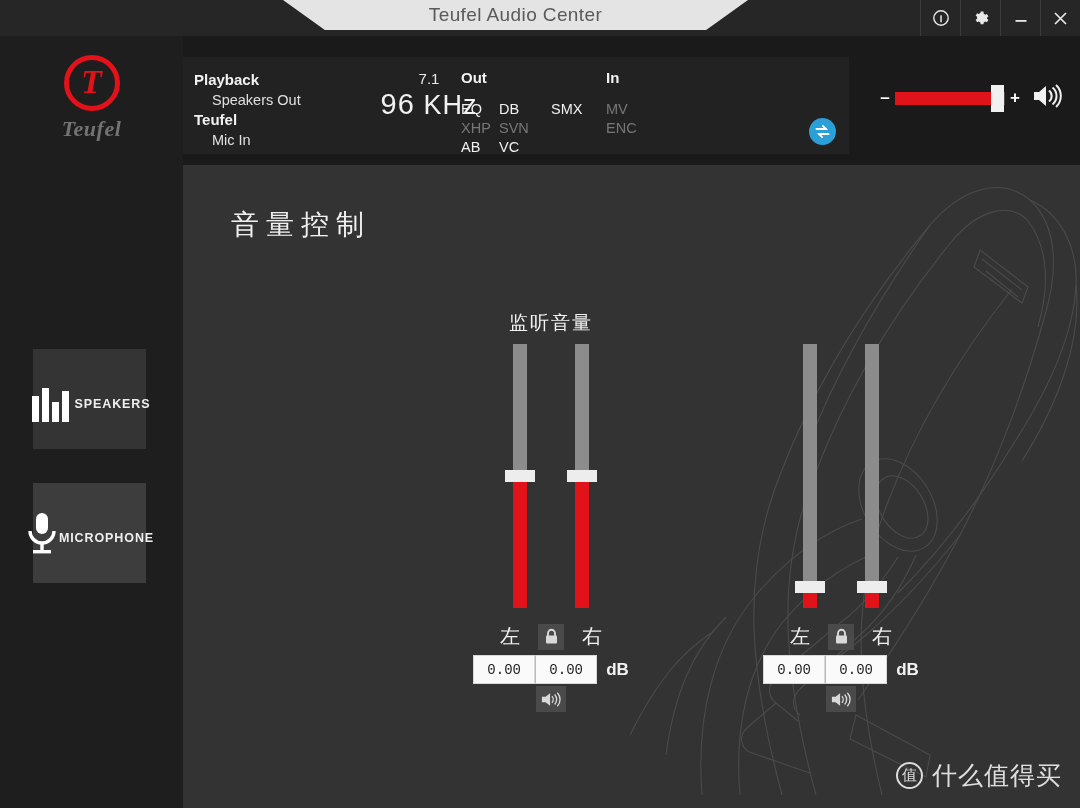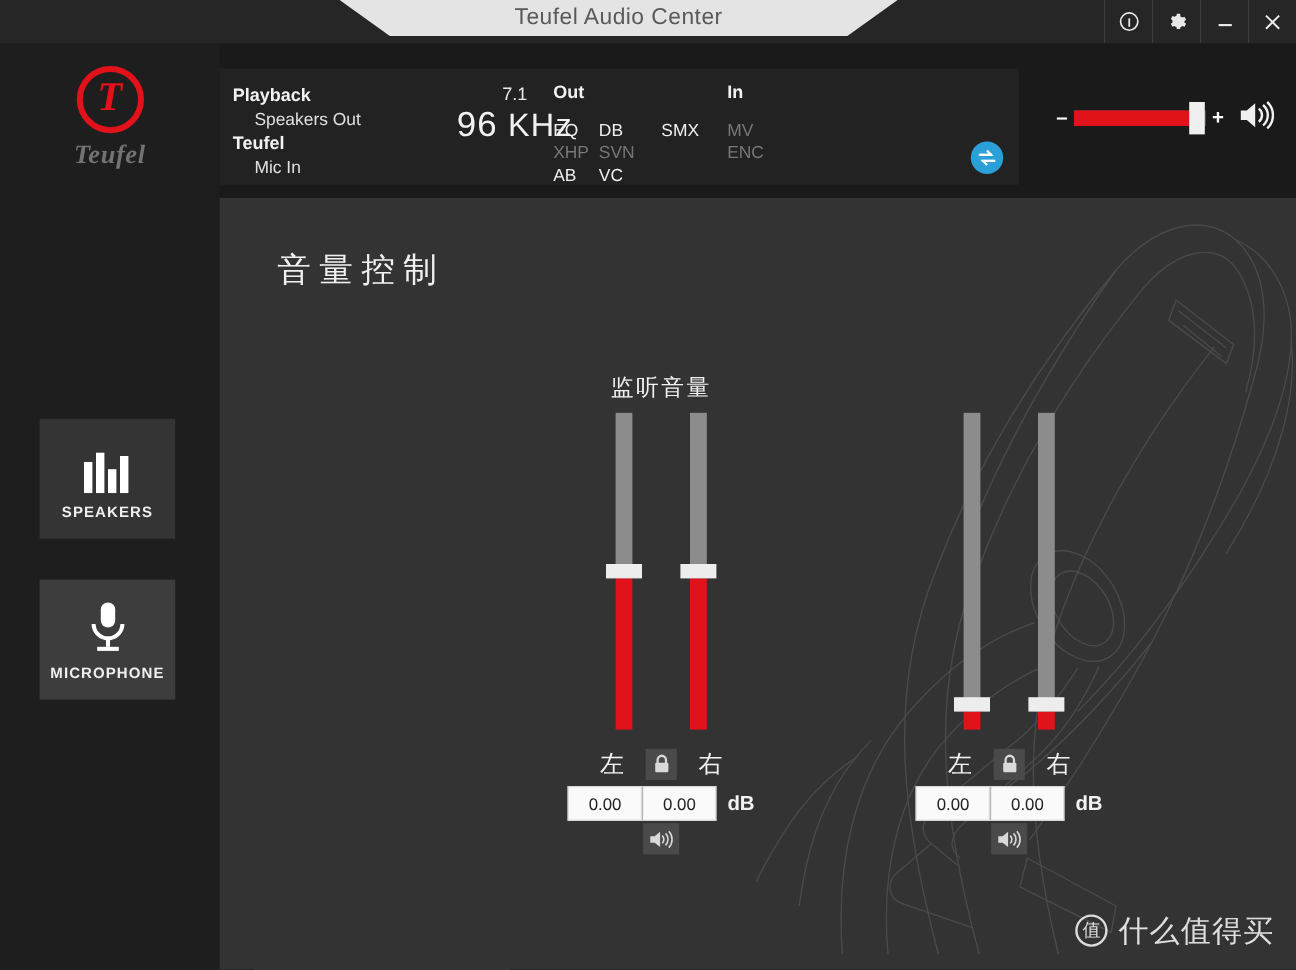--- a/index.html
+++ b/index.html
@@ -39,21 +39,21 @@
     font-family:"Liberation Serif","DejaVu Serif",serif; font-style:italic; font-weight:bold;
     font-size:34px; color:#e2111a; line-height:1; margin-top:-2px;
   }
   .logo-word {
     margin-top:5px; font-family:"Liberation Serif","DejaVu Serif",serif;
     font-style:italic; font-weight:bold; font-size:22px; color:#737373; letter-spacing:.5px;
   }
   .nav { position:absolute; left:33px; top:313px; width:113px; }
   .nav-item {
     width:113px; height:100px; background:#343434; margin-bottom:34px;
-    display:flex; flex-direction:column; align-items:center; justify-content:center; cursor:pointer;
+    display:flex; flex-direction:row; align-items:center; justify-content:center; cursor:pointer;
   }
   .nav-item.active { background:#3d3d3d; }
   .nav-icon { height:46px; display:flex; align-items:flex-end; justify-content:center; }
   .nav-label { margin-top:9px; font-size:12.5px; font-weight:bold; color:#efefef; letter-spacing:.9px; }
 
   
   .statusbar { position:absolute; left:183px; top:57px; width:666px; height:97px; background:#222; }
   .sb-col { position:absolute; color:#fff; }
   .sb-head { font-size:15px; font-weight:bold; color:#f2f2f2; }
   .sb-sub  { font-size:14.5px; color:#e0e0e0; padding-left:18px; }
@@ -104,21 +104,21 @@
 
   .lbl-row { position:absolute; width:100%; display:flex; align-items:center; justify-content:center; }
   .lr-label { font-size:20px; color:#f0f0f0; width:48px; text-align:center;
               font-family:"DejaVu Sans","Liberation Sans",sans-serif; }
   .lock-btn { width:26px; height:26px; background:#4a4a4a; display:flex; align-items:center; justify-content:center; cursor:pointer; margin:0 4px; }
 
   .input-row { position:absolute; width:100%; display:flex; align-items:center; justify-content:center; }
   .db-input {
     width:62px; height:29px; background:#fafafa; border:1px solid #d8d8d8;
     color:#222; font-size:14px; text-align:center; outline:none;
-    font-family:Liberation Sans, sans-serif;
+    font-family:Liberation Mono, monospace;
   }
   .db-input + .db-input { border-left:1px solid #b9b9b9; }
   .db-unit { font-size:17px; font-weight:bold; color:#f2f2f2; margin-left:9px; }
   .mute-btn {
     position:absolute; width:30px; height:26px; background:#4a4a4a;
     display:flex; align-items:center; justify-content:center; cursor:pointer;
   }
 
   
   .watermark { position:absolute; right:18px; bottom:16px; display:flex; align-items:center; gap:9px; opacity:.93; }

